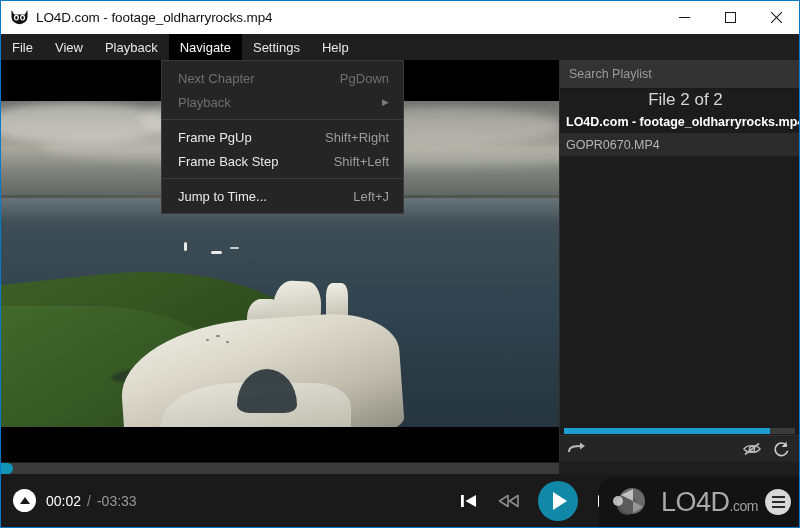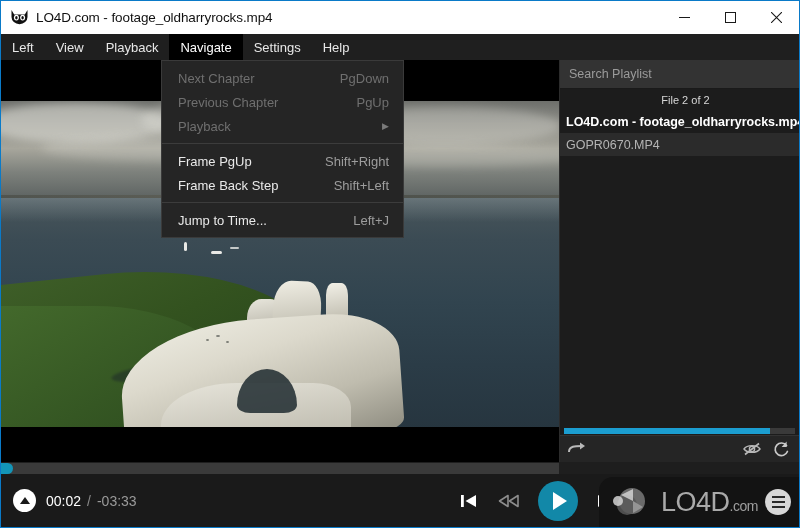--- a/index.html
+++ b/index.html
@@ -152,21 +152,21 @@
   .playlist {
     flex:1 1 auto; background:#1c1c1c; display:flex; flex-direction:column;
     border-left:1px solid #2c2c2c; min-width:0;
   }
   .pl-search {
     height:29px; flex:0 0 29px; background:#333333; display:flex; align-items:center;
     padding:0 9px; font-size:12.5px; color:#9b9b9b; border-bottom:1px solid #1a1a1a;
   }
   .pl-count {
     height:21px; flex:0 0 21px; display:flex; align-items:center; justify-content:center;
-    font-size:11px; color:#d6d6d6; background:#1c1c1c;padding-left:12px;
+    font-size:17px; color:#d6d6d6; background:#1c1c1c;padding-left:12px;
   }
   .pl-items { flex:1 1 auto; overflow:hidden; }
   .pl-item {
     height:23px; display:flex; align-items:center; padding:0 6px;
     font-size:12.5px; white-space:nowrap; overflow:hidden;
   }
   .pl-item.active { background:#1c1c1c; color:#ffffff; font-weight:bold; }
   .pl-item.normal { background:#2b2b2b; color:#b4b4b4; }
   .pl-scrollrow {
     flex:0 0 8px; padding:0 4px; display:flex; align-items:center; background:#1c1c1c;
@@ -283,21 +283,21 @@
       </div>
       <div class="win-btn close">
         <svg width="11" height="11" viewBox="0 0 11 11">
             <path d="M0 0 L11 11 M11 0 L0 11" stroke="#1a1a1a" stroke-width="1.1"></path>
           </svg>
       </div>
     </div>
   </div>
 
   <div class="menubar">
-    <div class="menu-item">Left</div>
+    <div class="menu-item">File</div>
     <div class="menu-item">View</div>
     <div class="menu-item">Playback</div>
     <div class="menu-item active">Navigate</div>
     <div class="menu-item">Settings</div>
     <div class="menu-item">Help</div>
   </div>
 
   <div class="body-row">
 
     <div class="video-pane">
@@ -364,24 +364,20 @@
         </span>
       </div>
     </div>
 
     <div class="dropdown">
       <div class="dd-item disabled">
         <span class="dd-label">Next Chapter</span>
         <span class="dd-accel">PgDown</span>
       </div>
       <div class="dd-item disabled">
-        <span class="dd-label">Previous Chapter</span>
-        <span class="dd-accel">PgUp</span>
-      </div>
-      <div class="dd-item disabled">
         <span class="dd-label">Playback</span>
         <span class="dd-arrow">▶</span>
       </div>
       <div class="dd-sep"></div>
       <div class="dd-item">
         <span class="dd-label">Frame PgUp</span>
         <span class="dd-accel">Shift+Right</span>
       </div>
       <div class="dd-item">
         <span class="dd-label">Frame Back Step</span>

